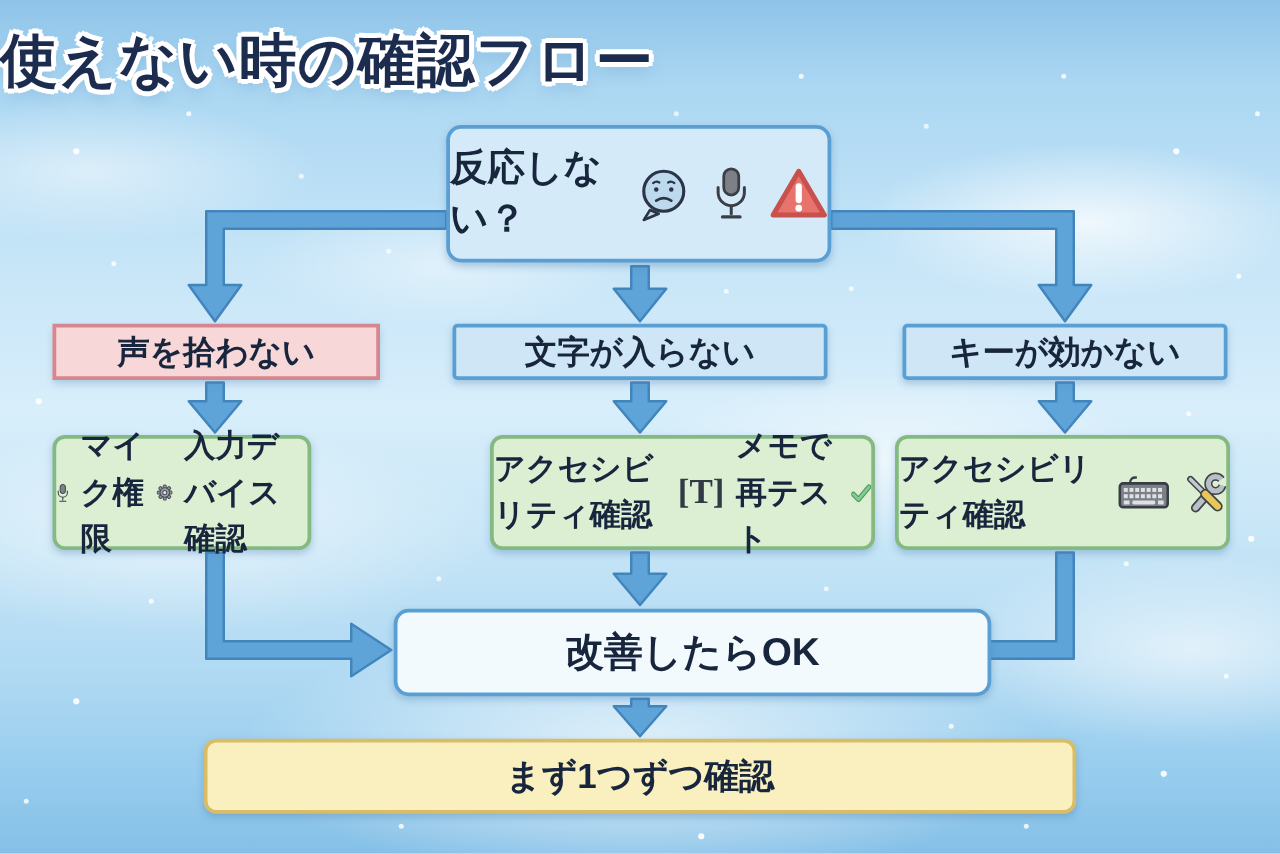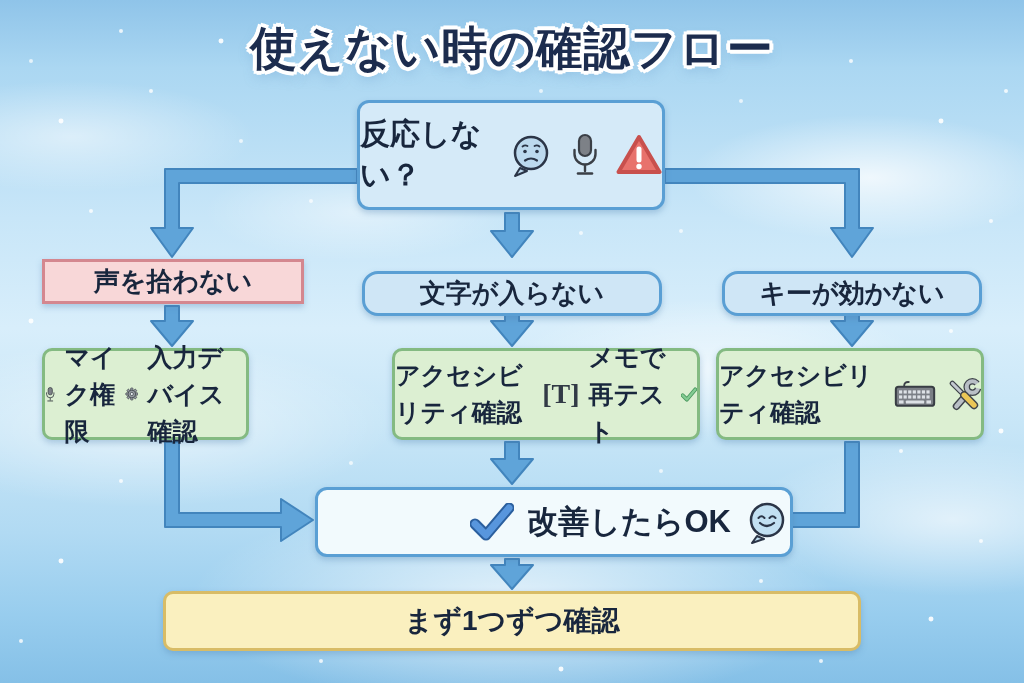--- a/index.html
+++ b/index.html
@@ -35,56 +35,56 @@
       340px 70px 0 1px rgba(255,255,255,.7), 220px 40px 0 1.5px rgba(255,255,255,.9),
       120px 30px 0 1px rgba(255,255,255,.8), 30px 60px 0 1px rgba(255,255,255,.7),
       310px 200px 0 1px rgba(255,255,255,.7), 680px 230px 0 1px rgba(255,255,255,.7),
       900px 450px 0 1px rgba(255,255,255,.8), 80px 420px 0 1px rgba(255,255,255,.8),
       260px 520px 0 1px rgba(255,255,255,.7), 760px 580px 0 1px rgba(255,255,255,.8),
       480px 600px 0 1px rgba(255,255,255,.7), 20px 640px 0 1px rgba(255,255,255,.8),
       1005px 90px 0 1px rgba(255,255,255,.8), 580px 232px 0 1px rgba(255,255,255,.7),
       350px 462px 0 1px rgba(255,255,255,.7), 660px 470px 0 1px rgba(255,255,255,.7);
   }
   .title{
-    position:absolute;left:0;top:18px;width:100%;text-align:center;margin:0;
+    position:absolute;left:0;top:18px;width:100%;text-align:left;margin:0;
     font-size:46px;font-weight:800;letter-spacing:1px;color:#1c2c4e;
     text-shadow:
       -3px -3px 0 #fff, 3px -3px 0 #fff, -3px 3px 0 #fff, 3px 3px 0 #fff,
       -4px 0 0 #fff, 4px 0 0 #fff, 0 -4px 0 #fff, 0 4px 0 #fff,
       0 6px 12px rgba(110,160,205,.55);
   }
   .arrows{position:absolute;left:0;top:0;}
   .node{
     position:absolute;display:flex;align-items:center;justify-content:center;
     border-radius:12px;box-sizing:border-box;
     box-shadow:0 3px 6px rgba(80,130,175,.35);
     font-weight:800;
   }
   .blue  {background:#d5eaf8;border:3px solid #5a9fd4;}
-  .blue2 {background:#cfe6f6;border:3px solid #5a9fd4;border-radius:16px;margin-top:12px;}
+  .blue2 {background:#cfe6f6;border:3px solid #5a9fd4;border-radius:4px;}
   .pink  {background:#f8d7d8;border:3px solid #d4878f;border-radius:0;justify-content:center;}
   .green {background:#dcefd2;border:3px solid #84ba82;border-radius:10px;}
   .white {background:#f2fafd;border:3px solid #5a9fd4;}
   .yellow{background:#faf0bf;border:3px solid #d8bc66;border-radius:10px;text-align:right;}
 
   #node-start{left:357px;top:100px;width:308px;height:110px;gap:4px;}
   #node-start .node-label{font-size:30px;}
   .icon-row{display:flex;align-items:center;justify-content:center;gap:16px;}
 
   #node-voice {left:42px; top:259px;width:262px;height:45px;}
   #node-typing{left:362px;top:259px;width:300px;height:45px;}
   #node-keys  {left:722px;top:259px;width:260px;height:45px;}
   .branch-label{font-size:26px;}
 
   #fix-voice {left:42px; top:348px;width:207px;height:92px;}
   #fix-typing{left:358px;top:348px;width:308px;height:92px;margin-left:34px;}
   #fix-keys  {left:716px;top:348px;width:268px;height:92px;}
   .fix-line{display:flex;align-items:center;justify-content:center;gap:9px;font-size:25px;line-height:37px;}
 
-  #node-ok{left:315px;top:487px;width:478px;height:70px;gap:13px;justify-content:flex-end;}
+  #node-ok{left:315px;top:487px;width:478px;height:70px;flex-direction:column;gap:13px;}
   #node-ok .node-label{font-size:31px;}
 
   #node-footer{left:163px;top:591px;width:698px;height:60px;}
   #node-footer .node-label{font-size:28px;}
 
   .t-icon{
     font-family:"Liberation Serif","DejaVu Serif",serif;
     font-size:28px;font-weight:600;color:#323a46;line-height:1;
   }
   svg{display:block;}

